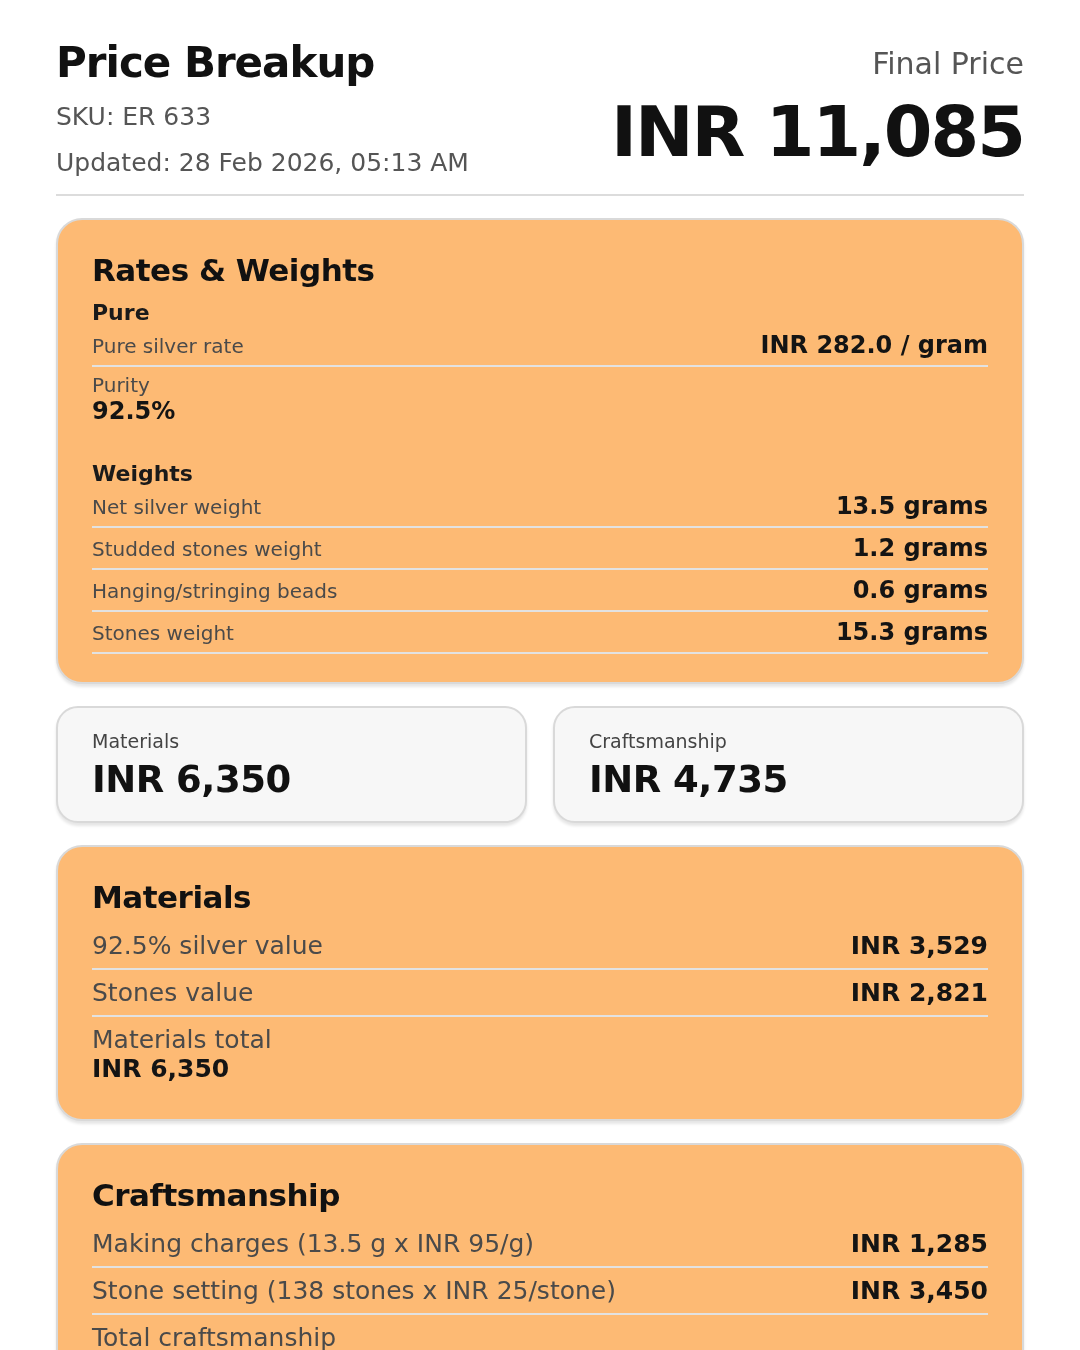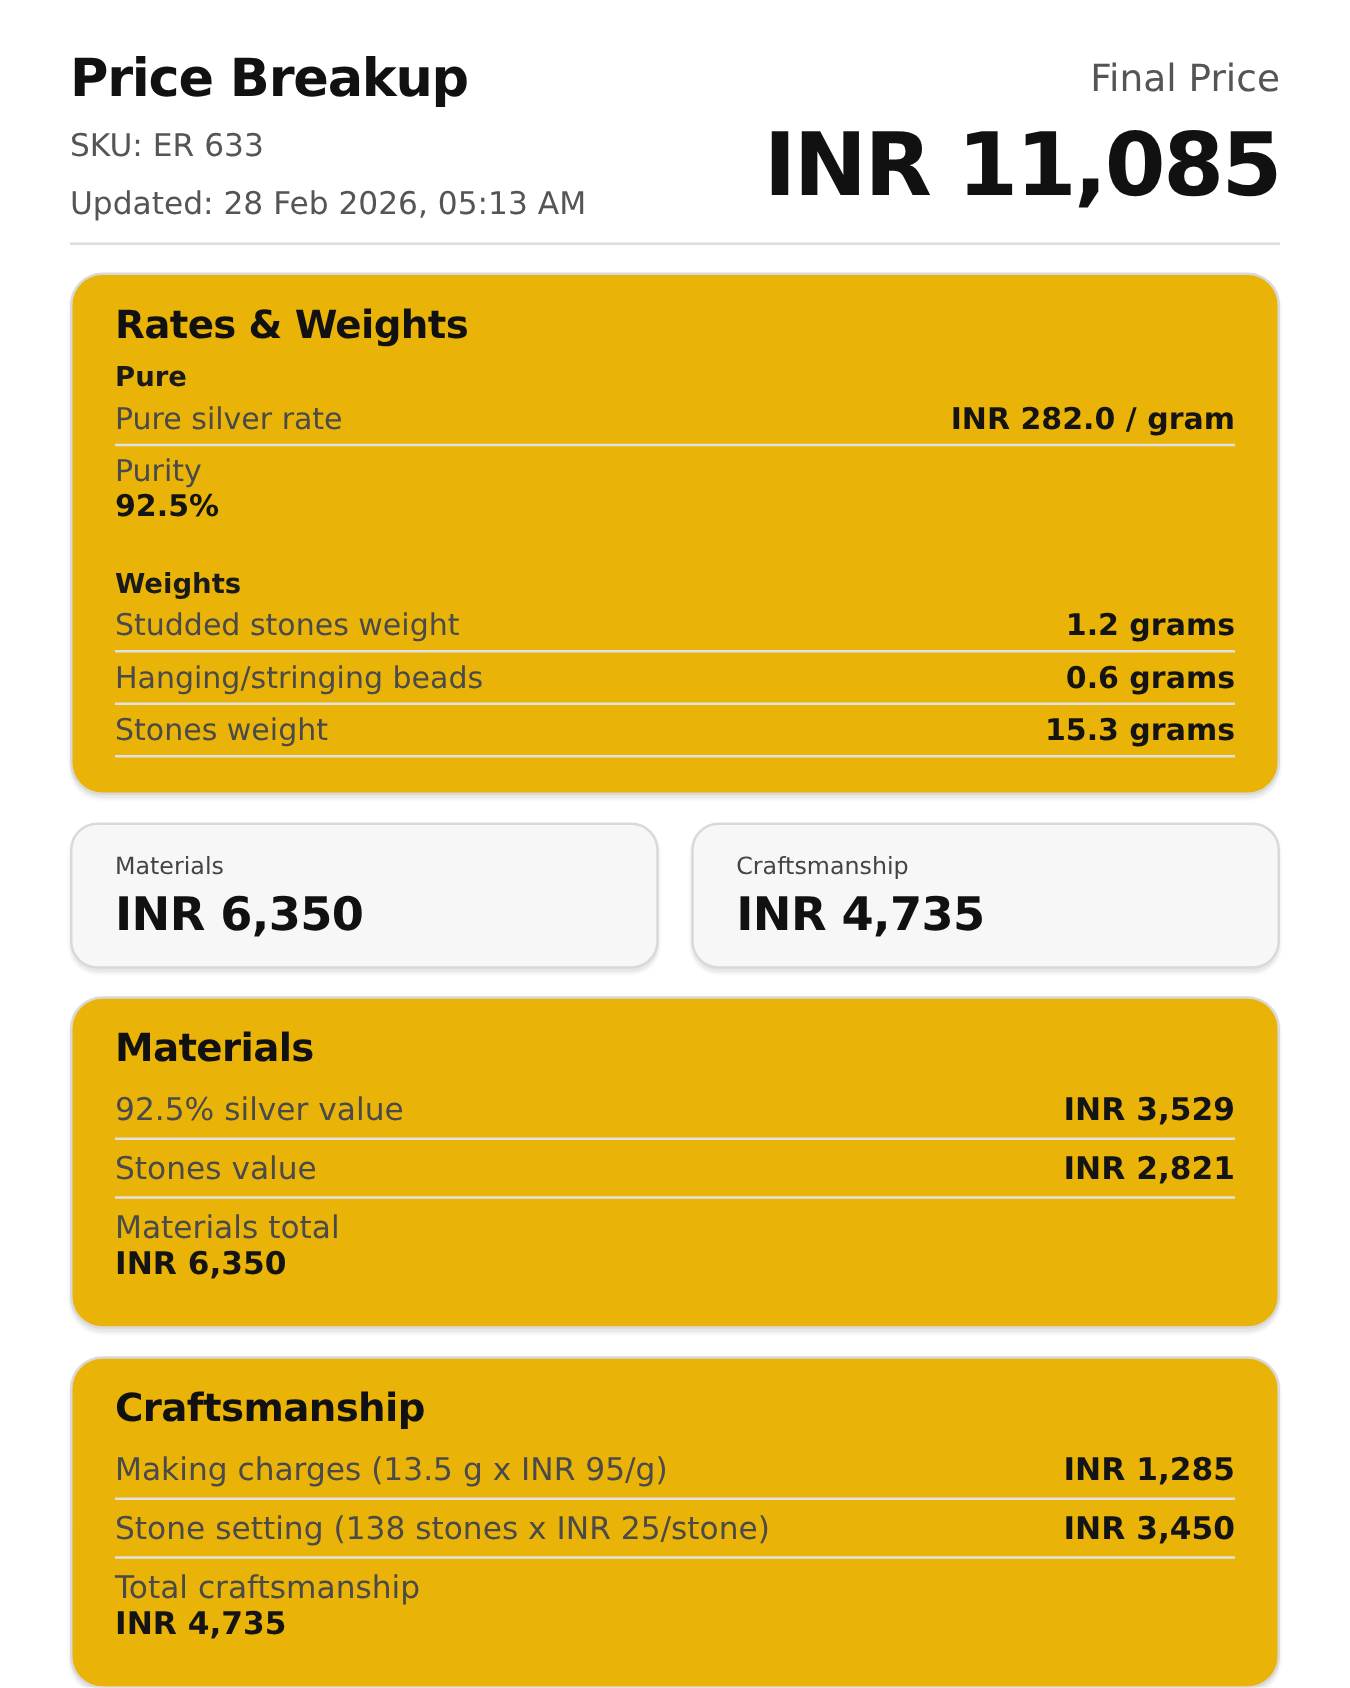--- a/index.html
+++ b/index.html
@@ -22,39 +22,39 @@
   .header-right{text-align:right;}
   .final-price-label{font-size:30px;color:#555555;margin-top:6px;}
   .final-price-value{
     font-size:70px;font-weight:bold;letter-spacing:-2px;
     line-height:1.0;color:#111111;margin-top:16px;
   }
   .header-divider{height:2px;background:#dcdcdc;margin-top:16px;}
 
   
   .card{
-    background:#eab308;
+    background:#fdba74;
     border:2px solid #d9d9d9;
     border-radius:26px;
     box-shadow:0 3px 3px rgba(0,0,0,0.10);
     margin-top:22px;
-    padding:22px 34px 28px;
+    padding:32px 34px 28px;
     box-sizing:border-box;
   }
   .card-title{margin:0;font-size:31px;font-weight:bold;letter-spacing:-0.5px;color:#111111;}
   .subheading{font-size:22px;font-weight:bold;color:#1a1a1a;margin-top:12px;}
   .subheading.gap{margin-top:30px;}
 
   .row{
     display:flex;justify-content:space-between;align-items:baseline;
     padding:6px 0;
     border-bottom:2px solid #e2e2e2;
   }
   .row.last{border-bottom:none;flex-direction:column;}
-  .row .label{font-size:24px;color:#4a4a4a;}
+  .row .label{font-size:20px;color:#4a4a4a;}
   .row .value{font-size:24px;font-weight:bold;color:#141414;white-space:nowrap;}
 
   .card .row-lg .label,.card .row-lg .value{font-size:25px;}
   .row-lg{padding:8px 0;}
 
   
   .summary-wrap{display:flex;gap:26px;margin-top:22px;}
   .summary-card{
     flex:1;
     background:#f7f7f7;
@@ -92,20 +92,24 @@
     <div class="row">
       <span class="label">Pure silver rate</span>
       <span class="value">INR 282.0 / gram</span>
     </div>
     <div class="row last">
       <span class="label">Purity</span>
       <span class="value">92.5%</span>
     </div>
 
     <div class="subheading gap">Weights</div>
+    <div class="row">
+      <span class="label">Net silver weight</span>
+      <span class="value">13.5 grams</span>
+    </div>
     <div class="row">
       <span class="label">Studded stones weight</span>
       <span class="value">1.2 grams</span>
     </div>
     <div class="row">
       <span class="label">Hanging/stringing beads</span>
       <span class="value">0.6 grams</span>
     </div>
     <div class="row">
       <span class="label">Stones weight</span>

